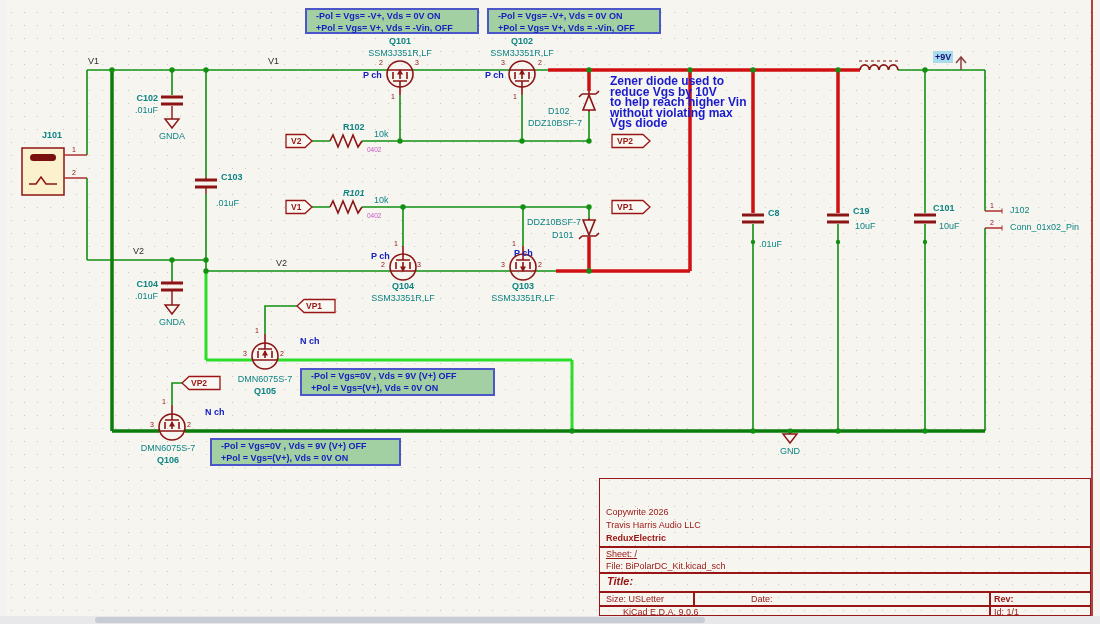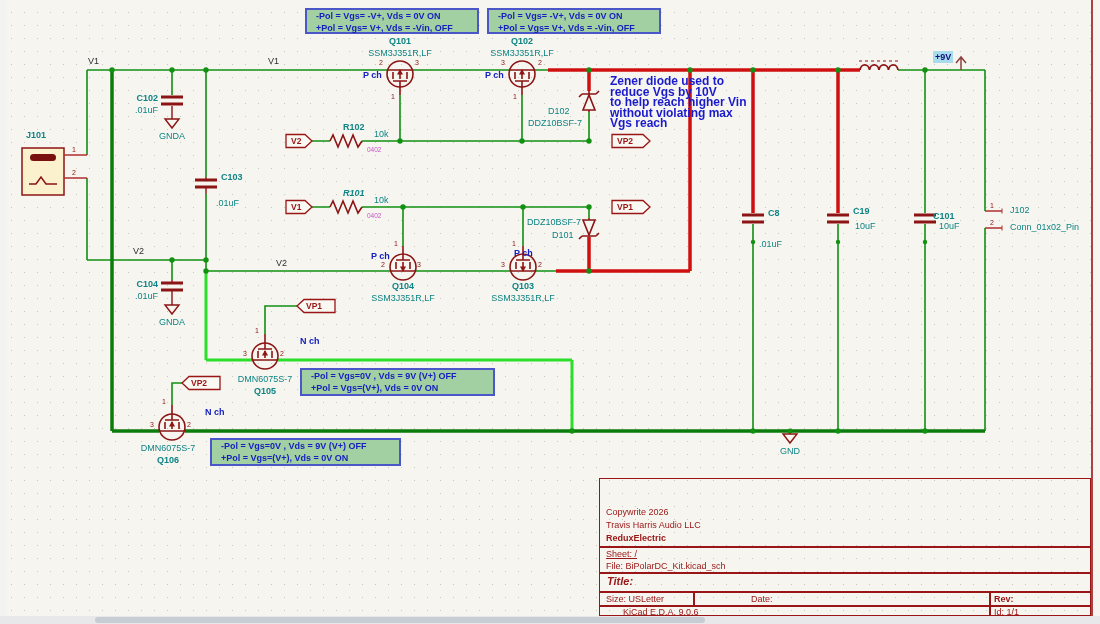--- a/index.html
+++ b/index.html
@@ -287,29 +287,29 @@
 <span class="t ref rr" style="left:158px;top:93px;">C102</span>
 <span class="t rr" style="left:158px;top:105px;">.01uF</span>
 <span class="t ref" style="left:221px;top:172px;">C103</span>
 <span class="t" style="left:216px;top:198px;">.01uF</span>
 <span class="t ref rr" style="left:158px;top:279px;">C104</span>
 <span class="t rr" style="left:158px;top:291px;">.01uF</span>
 <span class="t ref" style="left:768px;top:208px;">C8</span>
 <span class="t" style="left:759px;top:239px;">.01uF</span>
 <span class="t ref" style="left:853px;top:206px;">C19</span>
 <span class="t" style="left:855px;top:221px;">10uF</span>
-<span class="t ref" style="left:933px;top:211px;">C101</span>
+<span class="t ref" style="left:933px;top:203px;">C101</span>
 <span class="t" style="left:939px;top:221px;">10uF</span>
 
 <span class="t" style="left:548px;top:106px;">D102</span>
 <span class="t" style="left:528px;top:118px;">DDZ10BSF-7</span>
 <span class="t" style="left:527px;top:217px;">DDZ10BSF-7</span>
 <span class="t" style="left:552px;top:230px;">D101</span>
 
-<span class="t ref" style="left:26px;top:130px;">J101</span>
+<span class="t ref" style="left:42px;top:130px;">J101</span>
 <span class="t pin" style="left:72px;top:146px;">1</span>
 <span class="t pin" style="left:72px;top:169px;">2</span>
 <span class="t" style="left:1010px;top:205px;">J102</span>
 <span class="t" style="left:1010px;top:222px;">Conn_01x02_Pin</span>
 <span class="t pin" style="left:990px;top:202px;">1</span>
 <span class="t pin" style="left:990px;top:219px;">2</span>
 
 <div class="note-box" style="left:305px;top:8px;width:174px;height:26px;">
   <div>-Pol = Vgs= -V+, Vds = 0V ON</div>
   <div>+Pol = Vgs= V+, Vds = -Vin, OFF</div>
@@ -325,21 +325,21 @@
 <div class="note-box" style="left:210px;top:438px;width:191px;height:28px;">
   <div>-Pol = Vgs=0V , Vds = 9V (V+) OFF</div>
   <div>+Pol = Vgs=(V+), Vds = 0V  ON</div>
 </div>
 
 <div class="zn" style="left:610px;top:76px;">
   <div>Zener diode used to</div>
   <div>reduce Vgs by 10V</div>
   <div>to help reach higher Vin</div>
   <div>without violating max</div>
-  <div>Vgs reach</div>
+  <div>Vgs diode</div>
 </div>
 
 <div id="sheet-right"></div>
 <div id="titleblock">
   <div class="tb-line" style="left:0;top:67px;width:100%;height:1.5px;"></div>
   <div class="tb-line" style="left:0;top:93px;width:100%;height:1.5px;"></div>
   <div class="tb-line" style="left:0;top:112px;width:100%;height:1.5px;"></div>
   <div class="tb-line" style="left:0;top:126px;width:100%;height:1.5px;"></div>
   <div class="tb-line" style="left:93px;top:112px;width:1.5px;height:14px;"></div>
   <div class="tb-line" style="left:389px;top:112px;width:1.5px;height:26px;"></div>

